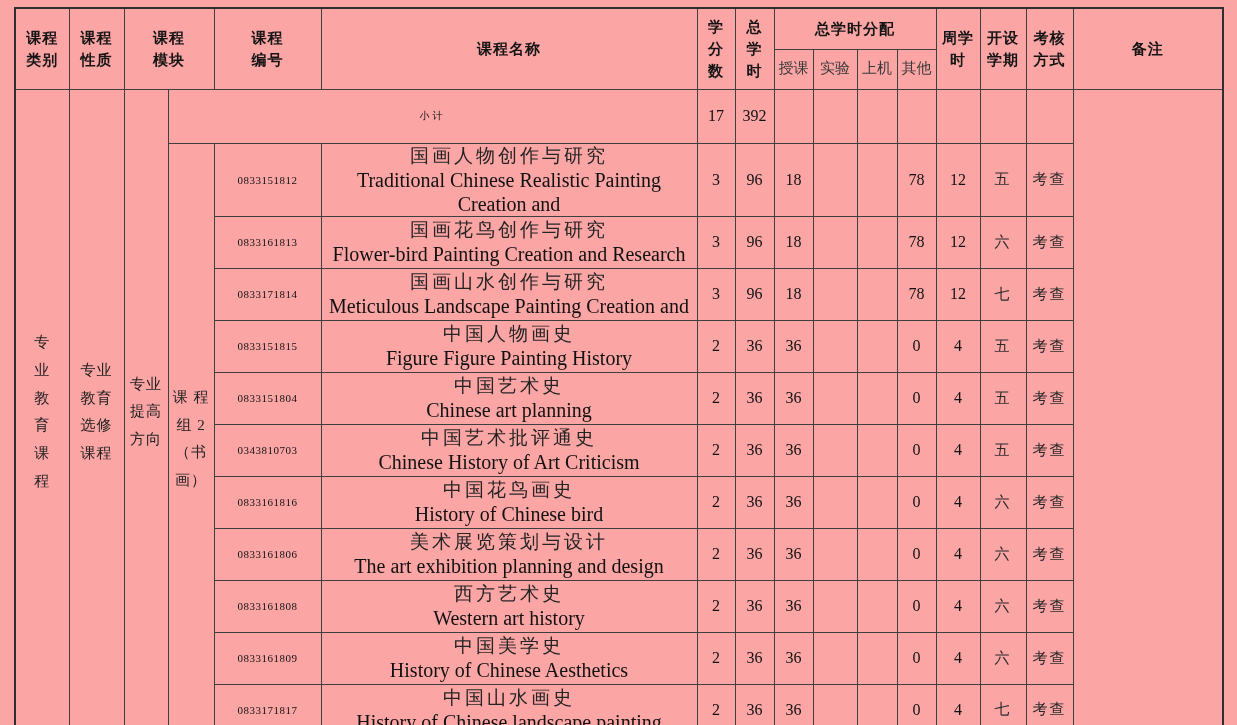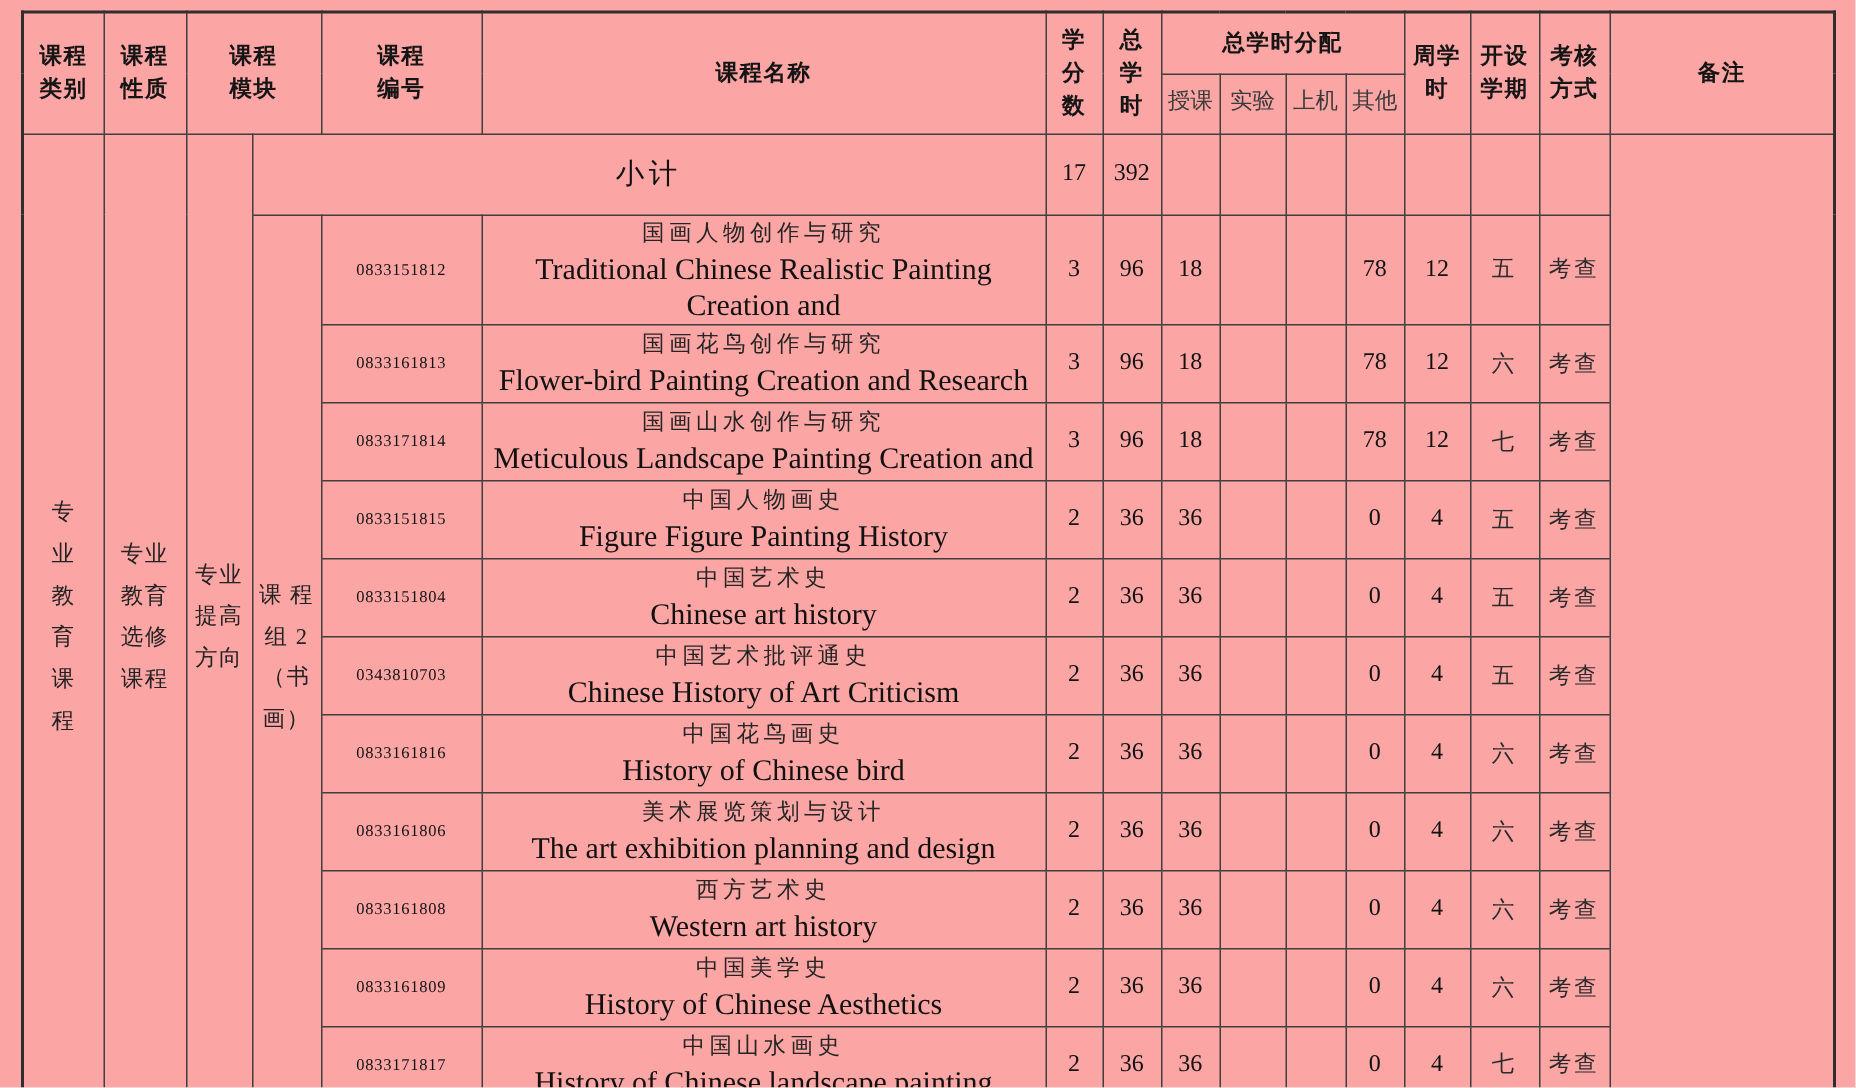--- a/index.html
+++ b/index.html
@@ -57,33 +57,33 @@
   tr.subtotal-row { height: 54px; }
   tr.course-row  { height: 52px; }
   td.vert {
     white-space: pre-line;
     font-size: 15px;
     line-height: 1.85;
     letter-spacing: 1px;
     color: #222;
   }
   td.subtotal-label {
-    font-size: 19px;
+    font-size: 10px;
     letter-spacing: 3px;
   }
   td.num {
     font-size: 16px;
   }
   td.code {
     font-size: 11px;
     letter-spacing: 0.5px;
   }
   td.name-cell { padding: 1px 2px; }
   .name-zh {
-    font-size: 15px;
+    font-size: 19px;
     line-height: 24px;
     letter-spacing: 3px;
     color: #242424;
   }
   .name-en {
     font-size: 20px;
     line-height: 24px;
     color: #111;
   }
   td.cjk {
@@ -240,21 +240,21 @@
           <td class="num"></td>
           <td class="num">0</td>
           <td class="num">4</td>
           <td class="cjk">五</td>
           <td class="cjk">考查</td>
         </tr>
         <tr class="course-row">
           <td class="code">0833151804</td>
           <td class="name-cell">
             <div class="name-zh">中国艺术史</div>
-            <div class="name-en">Chinese art history</div>
+            <div class="name-en">Chinese art planning</div>
           </td>
           <td class="num">2</td>
           <td class="num">36</td>
           <td class="num">36</td>
           <td class="num"></td>
           <td class="num"></td>
           <td class="num">0</td>
           <td class="num">4</td>
           <td class="cjk">五</td>
           <td class="cjk">考查</td>

